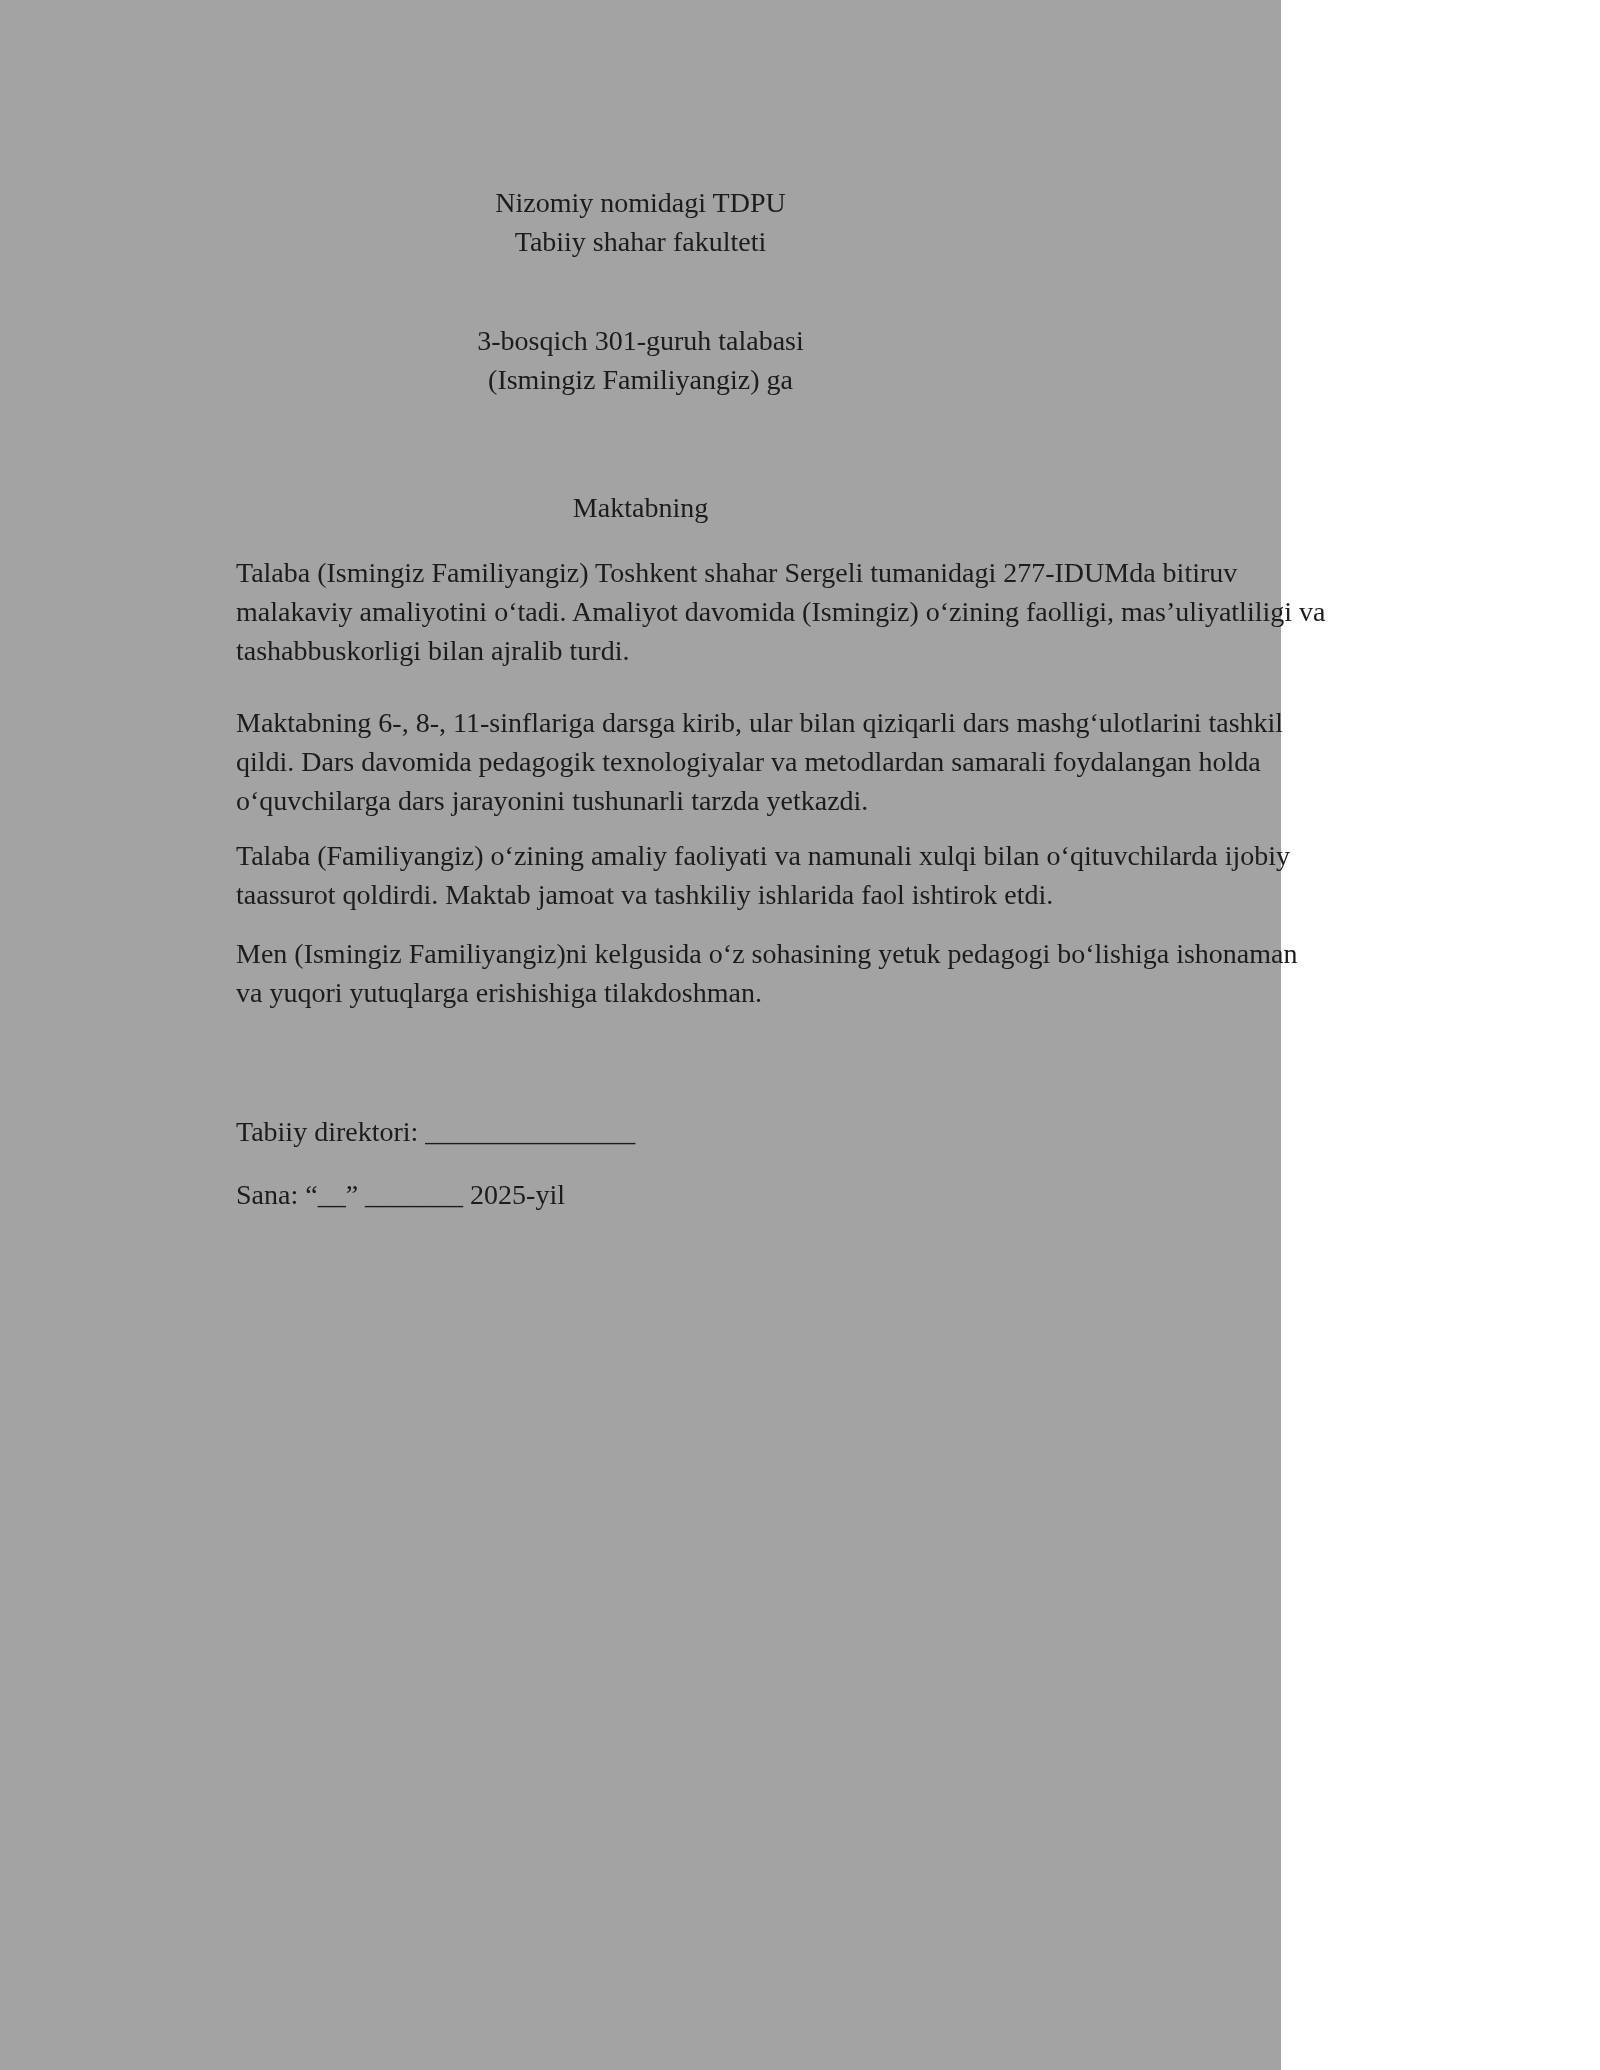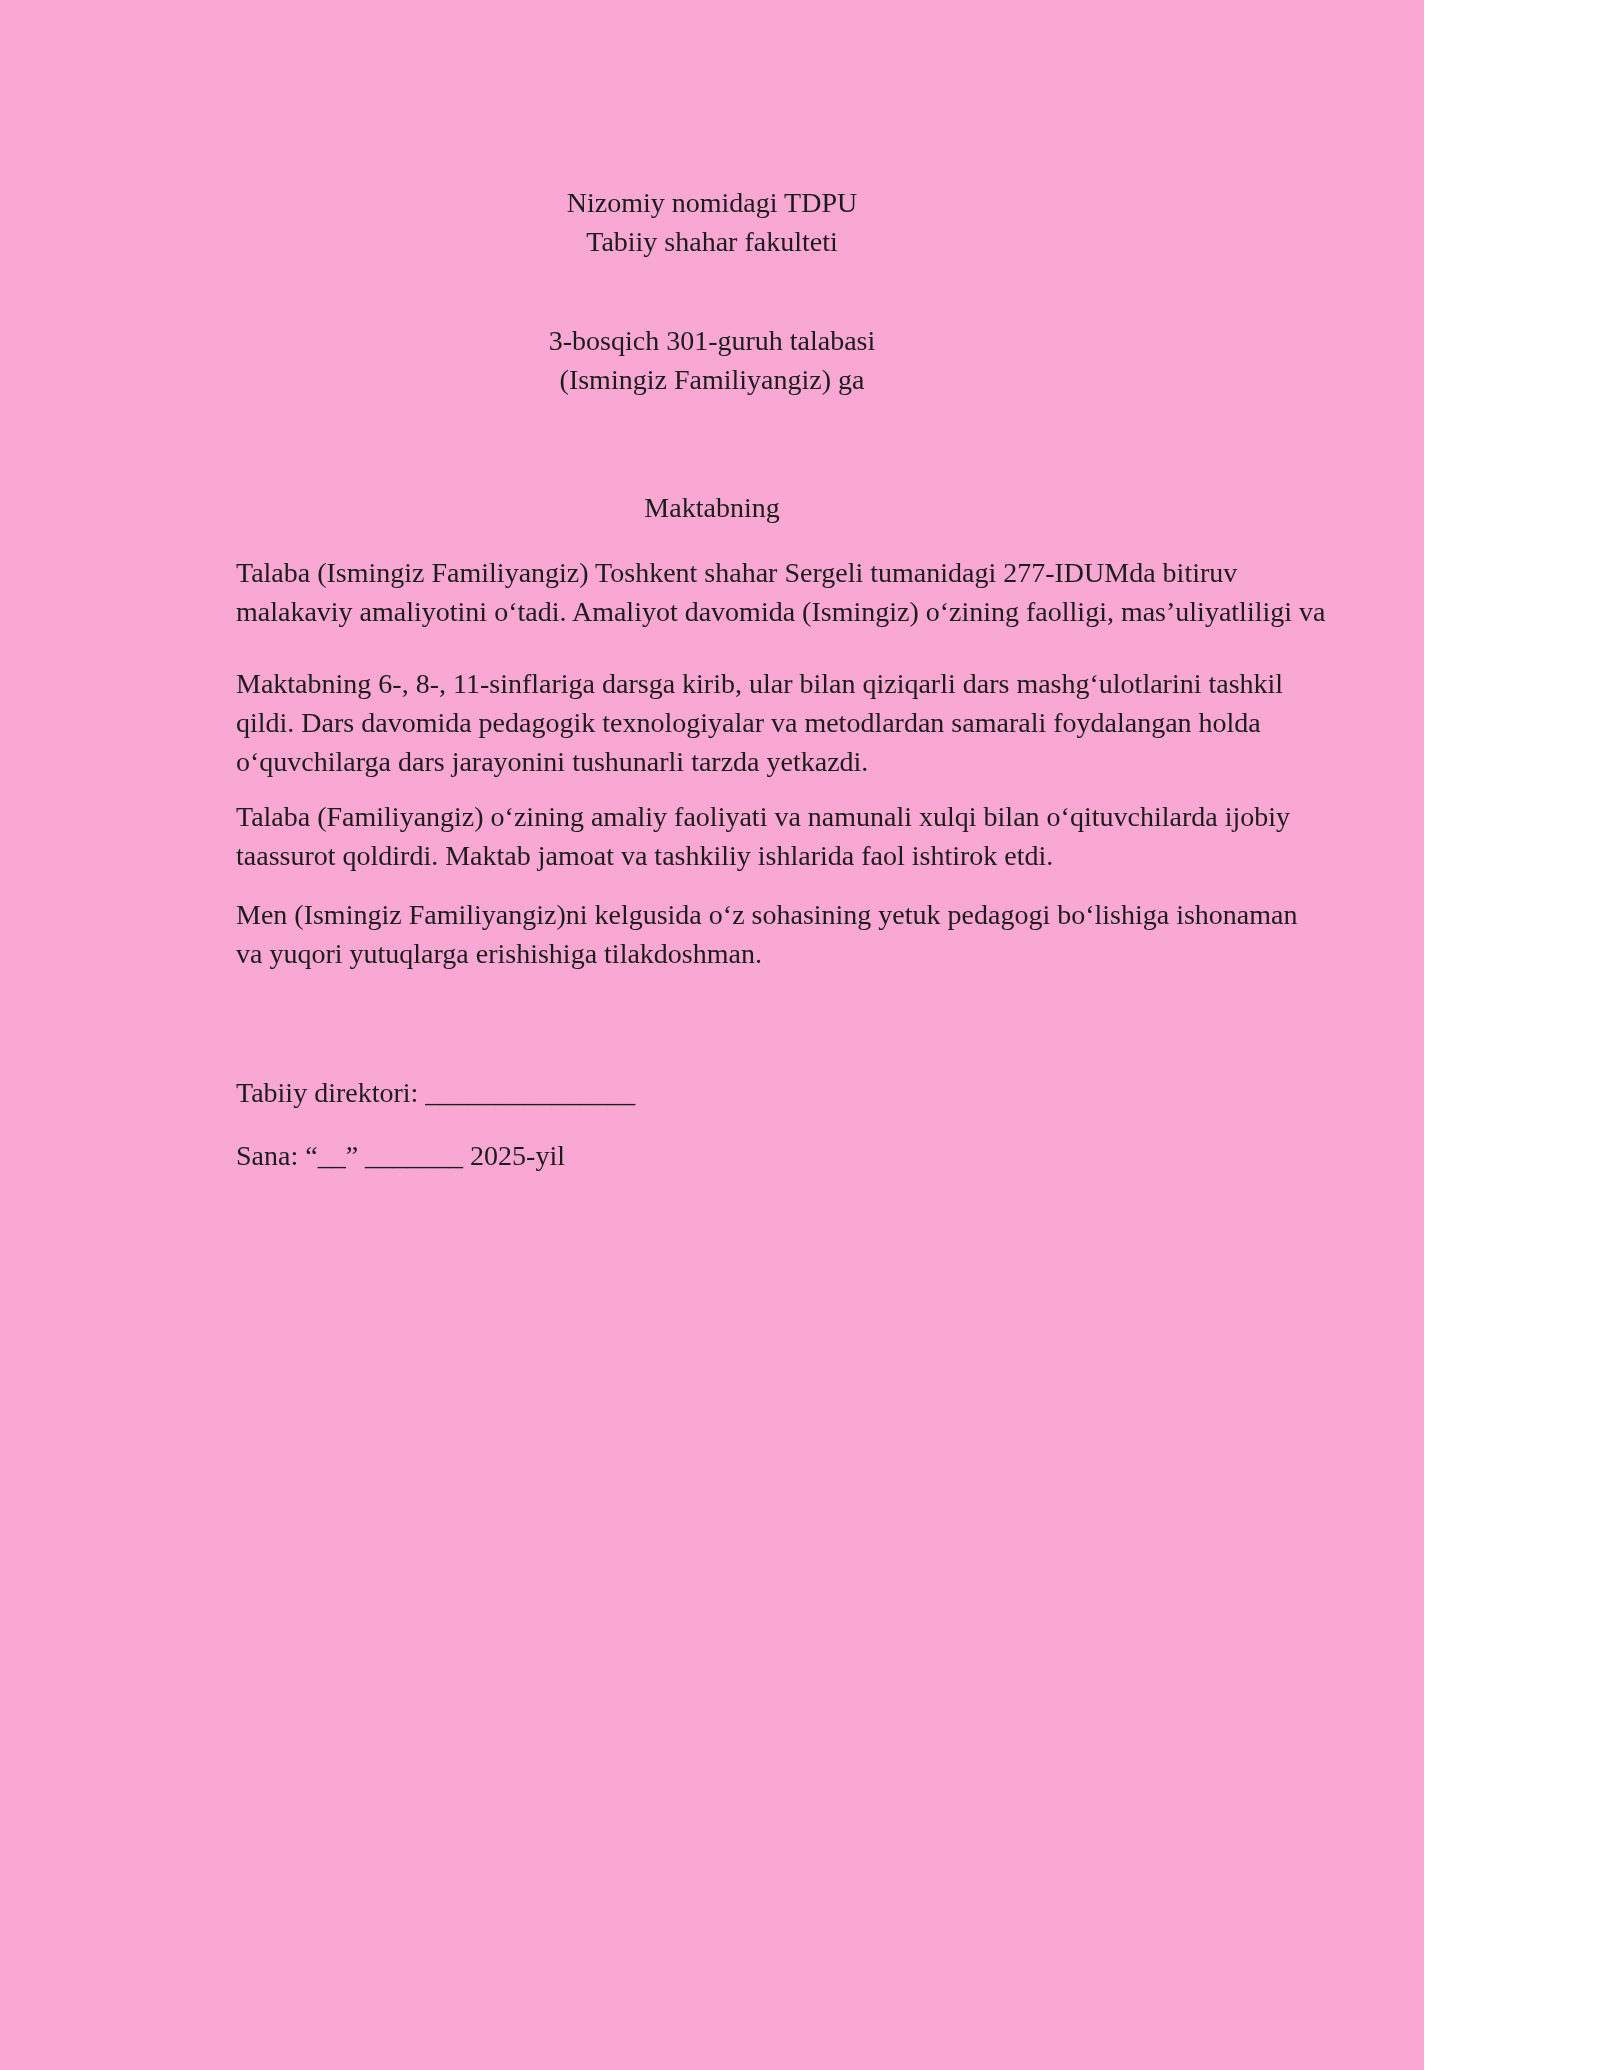--- a/index.html
+++ b/index.html
@@ -9,24 +9,24 @@
   }
   body {
     width: 1600px;
     height: 2070px;
     font-family: "Liberation Serif", "DejaVu Serif", serif;
     color: #1c1c1c;
     -webkit-font-smoothing: antialiased;
   }
   .page {
     box-sizing: border-box;
-    width: 1424px;
+    width: 1281px;
     height: 2070px;
     padding: 183px 236px 0 236px;
-    background: #f9a8d4;
+    background: #a3a3a3;
   }
   .block { margin: 0; }
   .line {
     font-size: 28px;
     line-height: 39px;
     white-space: nowrap;
   }
   .centered { text-align: center; }
   .centered .line { white-space: normal; }
 
@@ -55,20 +55,21 @@
     <div class="line">(Ismingiz Familiyangiz) ga</div>
   </div>
 
   <div class="block doc-title centered">
     <div class="line">Maktabning</div>
   </div>
 
   <div class="block para-1">
     <div class="line">Talaba (Ismingiz Familiyangiz) Toshkent shahar Sergeli tumanidagi 277-IDUMda bitiruv</div>
     <div class="line">malakaviy amaliyotini oʻtadi. Amaliyot davomida (Ismingiz) oʻzining faolligi, mas’uliyatliligi va</div>
+    <div class="line">tashabbuskorligi bilan ajralib turdi.</div>
   </div>
 
   <div class="block para-2">
     <div class="line">Maktabning 6-, 8-, 11-sinflariga darsga kirib, ular bilan qiziqarli dars mashgʻulotlarini tashkil</div>
     <div class="line">qildi. Dars davomida pedagogik texnologiyalar va metodlardan samarali foydalangan holda</div>
     <div class="line">oʻquvchilarga dars jarayonini tushunarli tarzda yetkazdi.</div>
   </div>
 
   <div class="block para-3">
     <div class="line">Talaba (Familiyangiz) oʻzining amaliy faoliyati va namunali xulqi bilan oʻqituvchilarda ijobiy</div>

